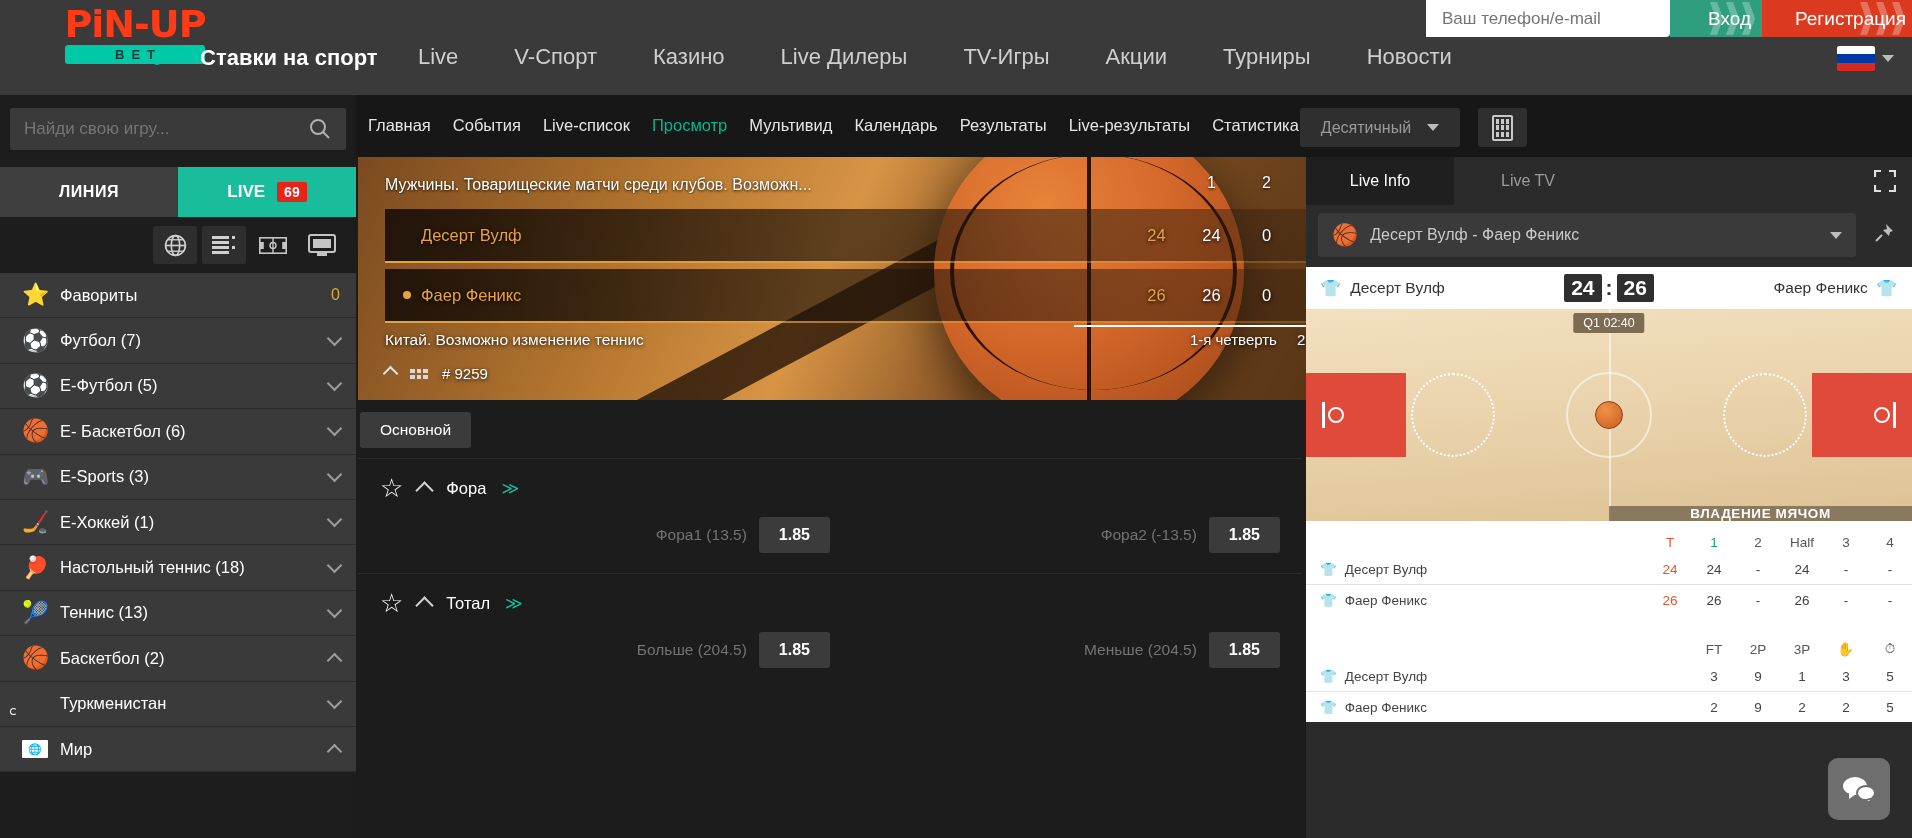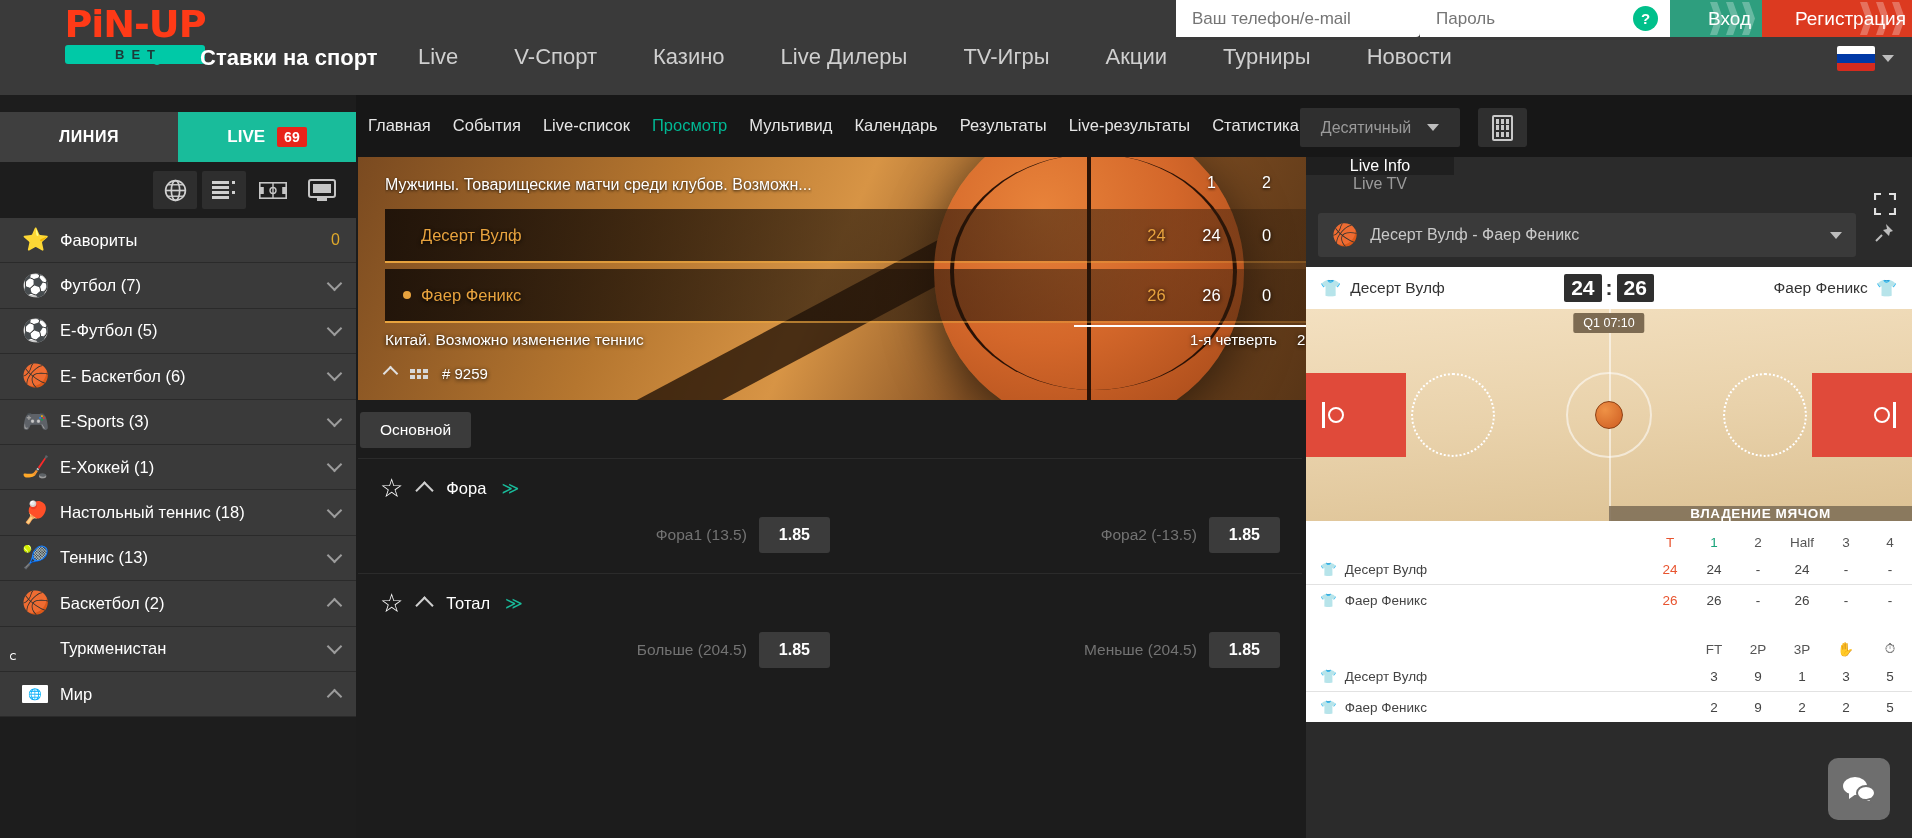--- a/index.html
+++ b/index.html
@@ -320,21 +320,21 @@
   .scroll-thumb {
     position: absolute; left: 1292px; top: 0px; width: 7px; height: 280px;
     background: #4a4a4a; border-radius: 4px;
   }
 
   
   .rightpanel {
     position: absolute; top: 157px; left: 1306px; width: 606px; height: 681px;
     background: #2b2b2b;
   }
-  .rp-tabs { display: flex; height: 48px; flex-direction: column; }
+  .rp-tabs { display: flex; height: 48px; }
   .rp-tab {
     width: 148px; display: flex; align-items: center; justify-content: center;
     font-size: 16px; color: #9b9b9b; cursor: pointer; background: #2b2b2b;
   }
   .rp-tab.active { background: #1f1f1f; color: #fff; }
   .rp-fs {
     margin-left: auto; width: 55px; display: flex; align-items: center;
     justify-content: center; cursor: pointer;
   }
   .rp-select-row { display: flex; align-items: center; padding: 8px 10px 10px 12px; gap: 10px; }
@@ -469,24 +469,20 @@
       <span class="flag-ru">
           <i></i>
           <i></i>
           <i></i>
         </span>
       <span class="caret"></span>
     </div>
 
     <div class="login-area">
       <input class="login-input" id="phone-input" placeholder="Ваш телефон/e-mail" style="">
-      <div class="pass-wrap">
-        <input class="login-input" id="pass-input" type="text" placeholder="Пароль" style="">
-        <span class="help-badge">?</span>
-      </div>
       <button class="btn-login">
         <span>Вход</span>
         <span class="chev-deco">
           <span style="left:4px"></span>
             <span style="left:20px"></span>
             <span style="left:36px"></span>
         </span>
       </button>
       <button class="btn-reg">
         <span>Регистрация</span>
@@ -524,20 +520,27 @@
           <i></i>
           <i></i>
           <i></i>
           <i></i>
           <i></i>
       </span>
     </div>
   </div>
 
   <div class="sidebar">
+    <div class="search-box">
+      <input placeholder="Найди свою игру..." style="">
+      <svg class="search-icon-svg" width="24" height="24" viewBox="0 0 24 24">
+        <circle cx="10" cy="10" r="7" fill="none" stroke="#b0b0b0" stroke-width="2"></circle>
+        <line x1="15" y1="15" x2="21" y2="21" stroke="#b0b0b0" stroke-width="2"></line>
+      </svg>
+    </div>
 
     <div class="tabs-row">
       <div class="tab-line">
         <span>ЛИНИЯ</span>
       </div>
       <div class="tab-live">
         <span>LIVE</span>
         <span class="live-badge">69</span>
       </div>
     </div>
@@ -793,21 +796,21 @@
         <span class="colon">:</span>
         <span class="num">26</span>
       </div>
       <div class="ss-right">
         <span class="ss-team">Фаер Феникс</span>
         <span class="shirt">👕</span>
       </div>
     </div>
 
     <div class="court-view">
-      <div class="quarter-chip">Q1 07:10</div>
+      <div class="quarter-chip">Q1 02:40</div>
       <div class="ct-mid"></div>
       <div class="ct-center-circle"></div>
       <div class="ct-lane-l"></div>
       <div class="ct-lane-r"></div>
       <div class="ct-arc l"></div>
       <div class="ct-arc r"></div>
       <div class="ct-hoop l"></div>
       <div class="ct-hoop r"></div>
       <div class="ct-hoop-bar l"></div>
       <div class="ct-hoop-bar r"></div>

